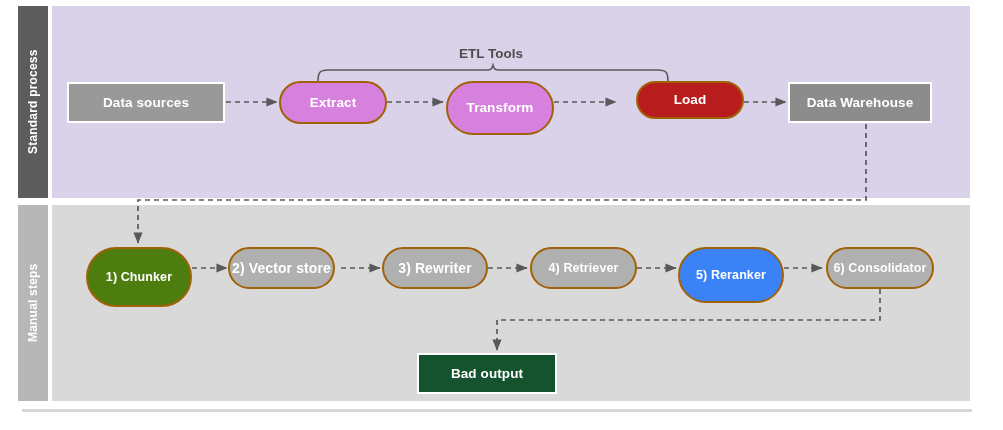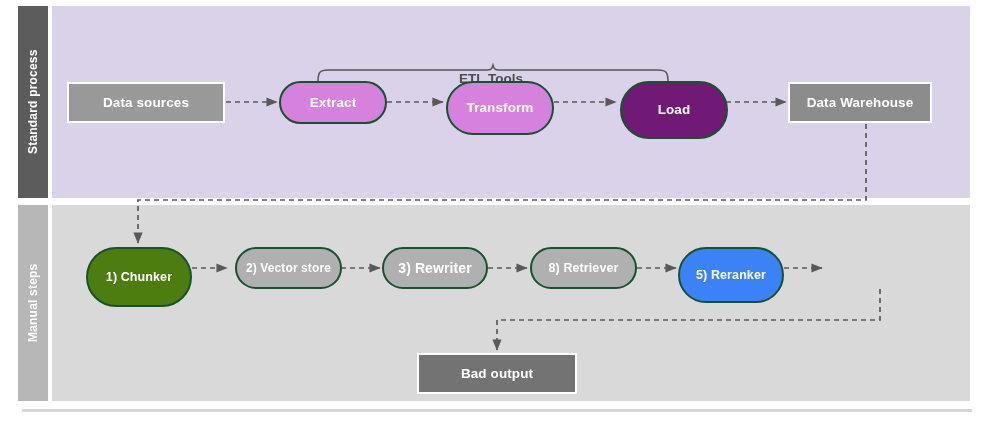--- a/index.html
+++ b/index.html
@@ -60,21 +60,21 @@
     position: absolute;
     color: #4d4d4d;
     font-size: 13.5px;
     font-weight: bold;
     white-space: nowrap;
   }
   .rect-node {
     border: 2px solid #ffffff;
   }
   .pill-node {
-    border: 2px solid #14532d;
+    border: 2px solid #a16207;
     border-radius: 999px;
   }
 </style>
 </head>
 <body>
 
 <div id="diagram">
 
   <div class="lane-body" style="left:52px; top:6px; width:918px; height:192px; background:#d9d2e9;"></div>
   <div class="lane-body" style="left:52px; top:205px; width:918px; height:196px; background:#d9d9d9;"></div>
@@ -109,62 +109,65 @@
       <line x1="637" y1="268" x2="676" y2="268"></line>
       <line x1="784" y1="268" x2="822" y2="268"></line>
     </g>
 
     <path d="M880,289 L880,320 L497,320 L497,350" stroke="#595959" stroke-width="1.7" fill="none" stroke-dasharray="5,4" marker-end="url(#arrowhead)"></path>
 
     <path d="M318,82 C318,72 320,70 328,70 L487,70 C492,70 492,68 493,65
              C494,68 494,70 499,70 L658,70 C666,70 668,72 668,82" stroke="#595959" stroke-width="1.6" fill="none" stroke-linecap="round"></path>
   </svg>
 
-  <div class="brace-label" style="left:459px; top:46px;margin-top:25px;">ETL Tools</div>
+  <div class="brace-label" style="left:459px; top:46px;">ETL Tools</div>
 
   <div class="node rect-node" style="left:67px; top:82px; width:158px; height:41px; background:#999999; font-size:13.5px;">
     <span>Data sources</span>
   </div>
 
   <div class="node pill-node" style="left:279px; top:81px; width:108px; height:43px; background:#d681dd; font-size:13.5px;">
     <span>Extract</span>
   </div>
 
   <div class="node pill-node" style="left:446px; top:81px; width:108px; height:54px; background:#d681dd; font-size:13.5px;">
     <span>Transform</span>
   </div>
 
-  <div class="node pill-node" style="left:620px; top:81px; width:108px; height:58px; background:#701a75; font-size:13.5px;">
+  <div class="node pill-node" style="left:636px; top:81px; width:108px; height:38px; background:#b91c1c; font-size:13.5px;">
     <span>Load</span>
   </div>
 
   <div class="node rect-node" style="left:788px; top:82px; width:144px; height:41px; background:#8c8c8c; font-size:13.5px;">
     <span>Data Warehouse</span>
   </div>
 
   <div class="node pill-node" style="left:86px; top:247px; width:106px; height:60px; background:#4d7c0f; font-size:12.5px;">
     <span>1) Chunker</span>
   </div>
 
-  <div class="node pill-node" style="left:235px; top:247px; width:107px; height:42px; background:#b0b0b0; font-size:12px;">
+  <div class="node pill-node" style="left:228px; top:247px; width:107px; height:42px; background:#b0b0b0; font-size:14px;">
     <span>2) Vector store</span>
   </div>
 
   <div class="node pill-node" style="left:382px; top:247px; width:106px; height:42px; background:#b0b0b0; font-size:14px;">
     <span>3) Rewriter</span>
   </div>
 
   <div class="node pill-node" style="left:530px; top:247px; width:107px; height:42px; background:#b0b0b0; font-size:12.5px;">
-    <span>8) Retriever</span>
+    <span>4) Retriever</span>
   </div>
 
   <div class="node pill-node" style="left:678px; top:247px; width:106px; height:56px; background:#3b82f6; font-size:12.5px;">
     <span>5) Reranker</span>
   </div>
 
+  <div class="node pill-node" style="left:826px; top:247px; width:108px; height:42px; background:#b0b0b0; font-size:12.5px;">
+    <span>6) Consolidator</span>
+  </div>
 
-  <div class="node rect-node" style="left:417px; top:353px; width:160px; height:41px; background:#737373; font-size:13.5px;">
+  <div class="node rect-node" style="left:417px; top:353px; width:140px; height:41px; background:#14532d; font-size:13.5px;">
     <span>Bad output</span>
   </div>
 
   <div style="position:absolute; left:22px; top:409px; width:950px; height:3px; background:#d6d6d6;"></div>
 
 </div>
 
 </body></html>

